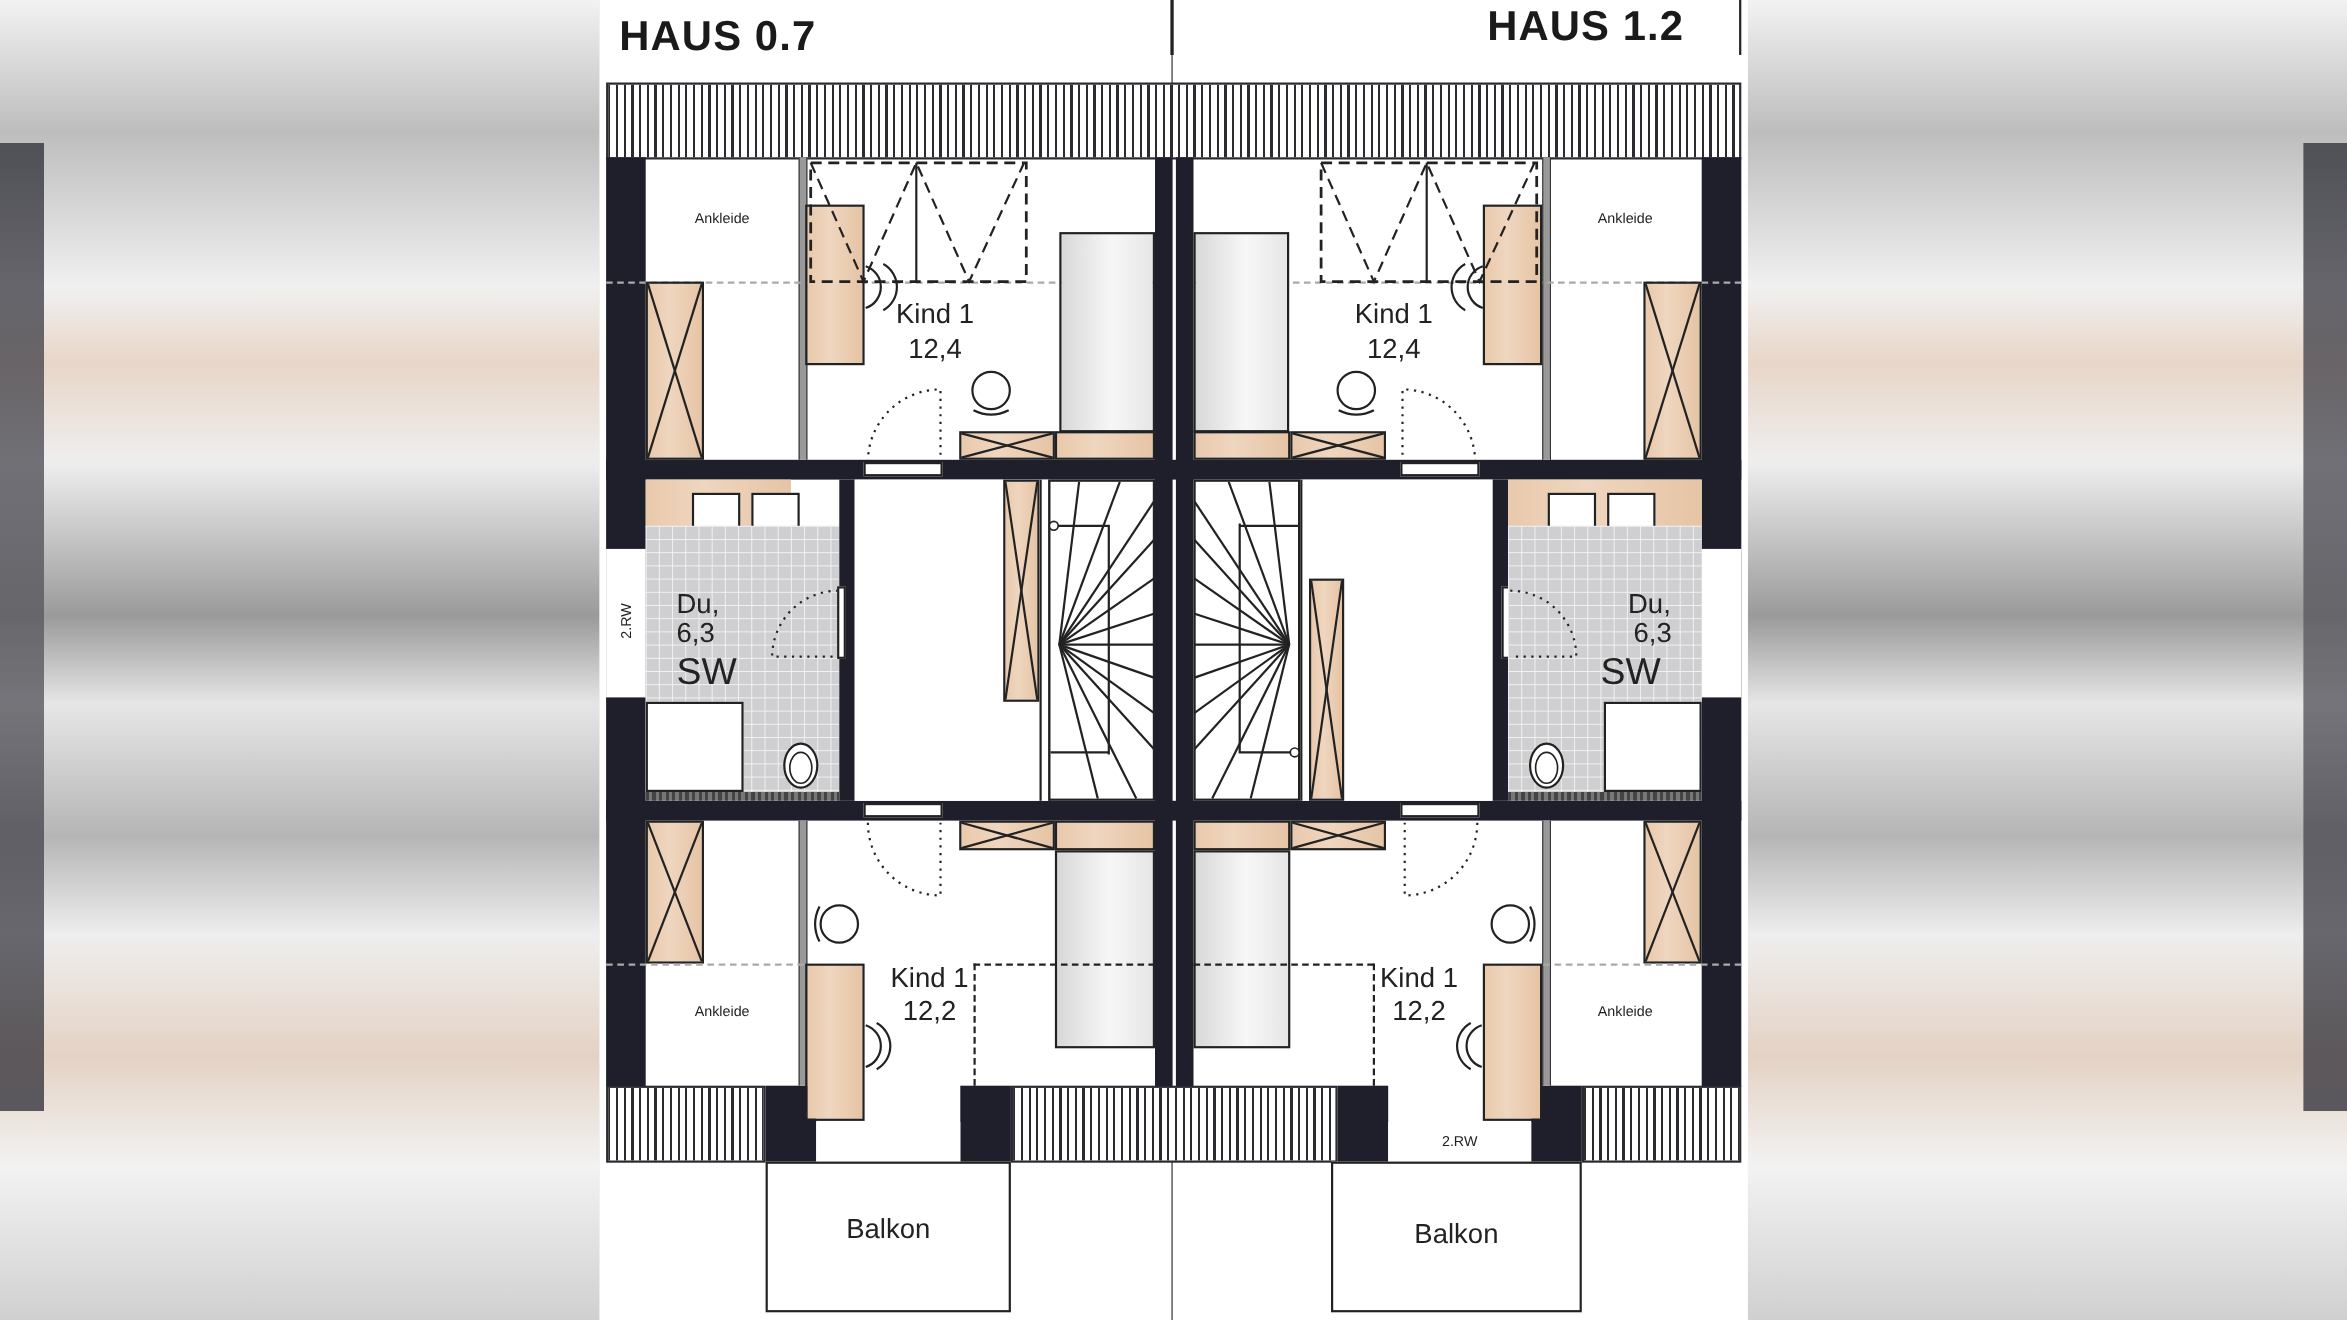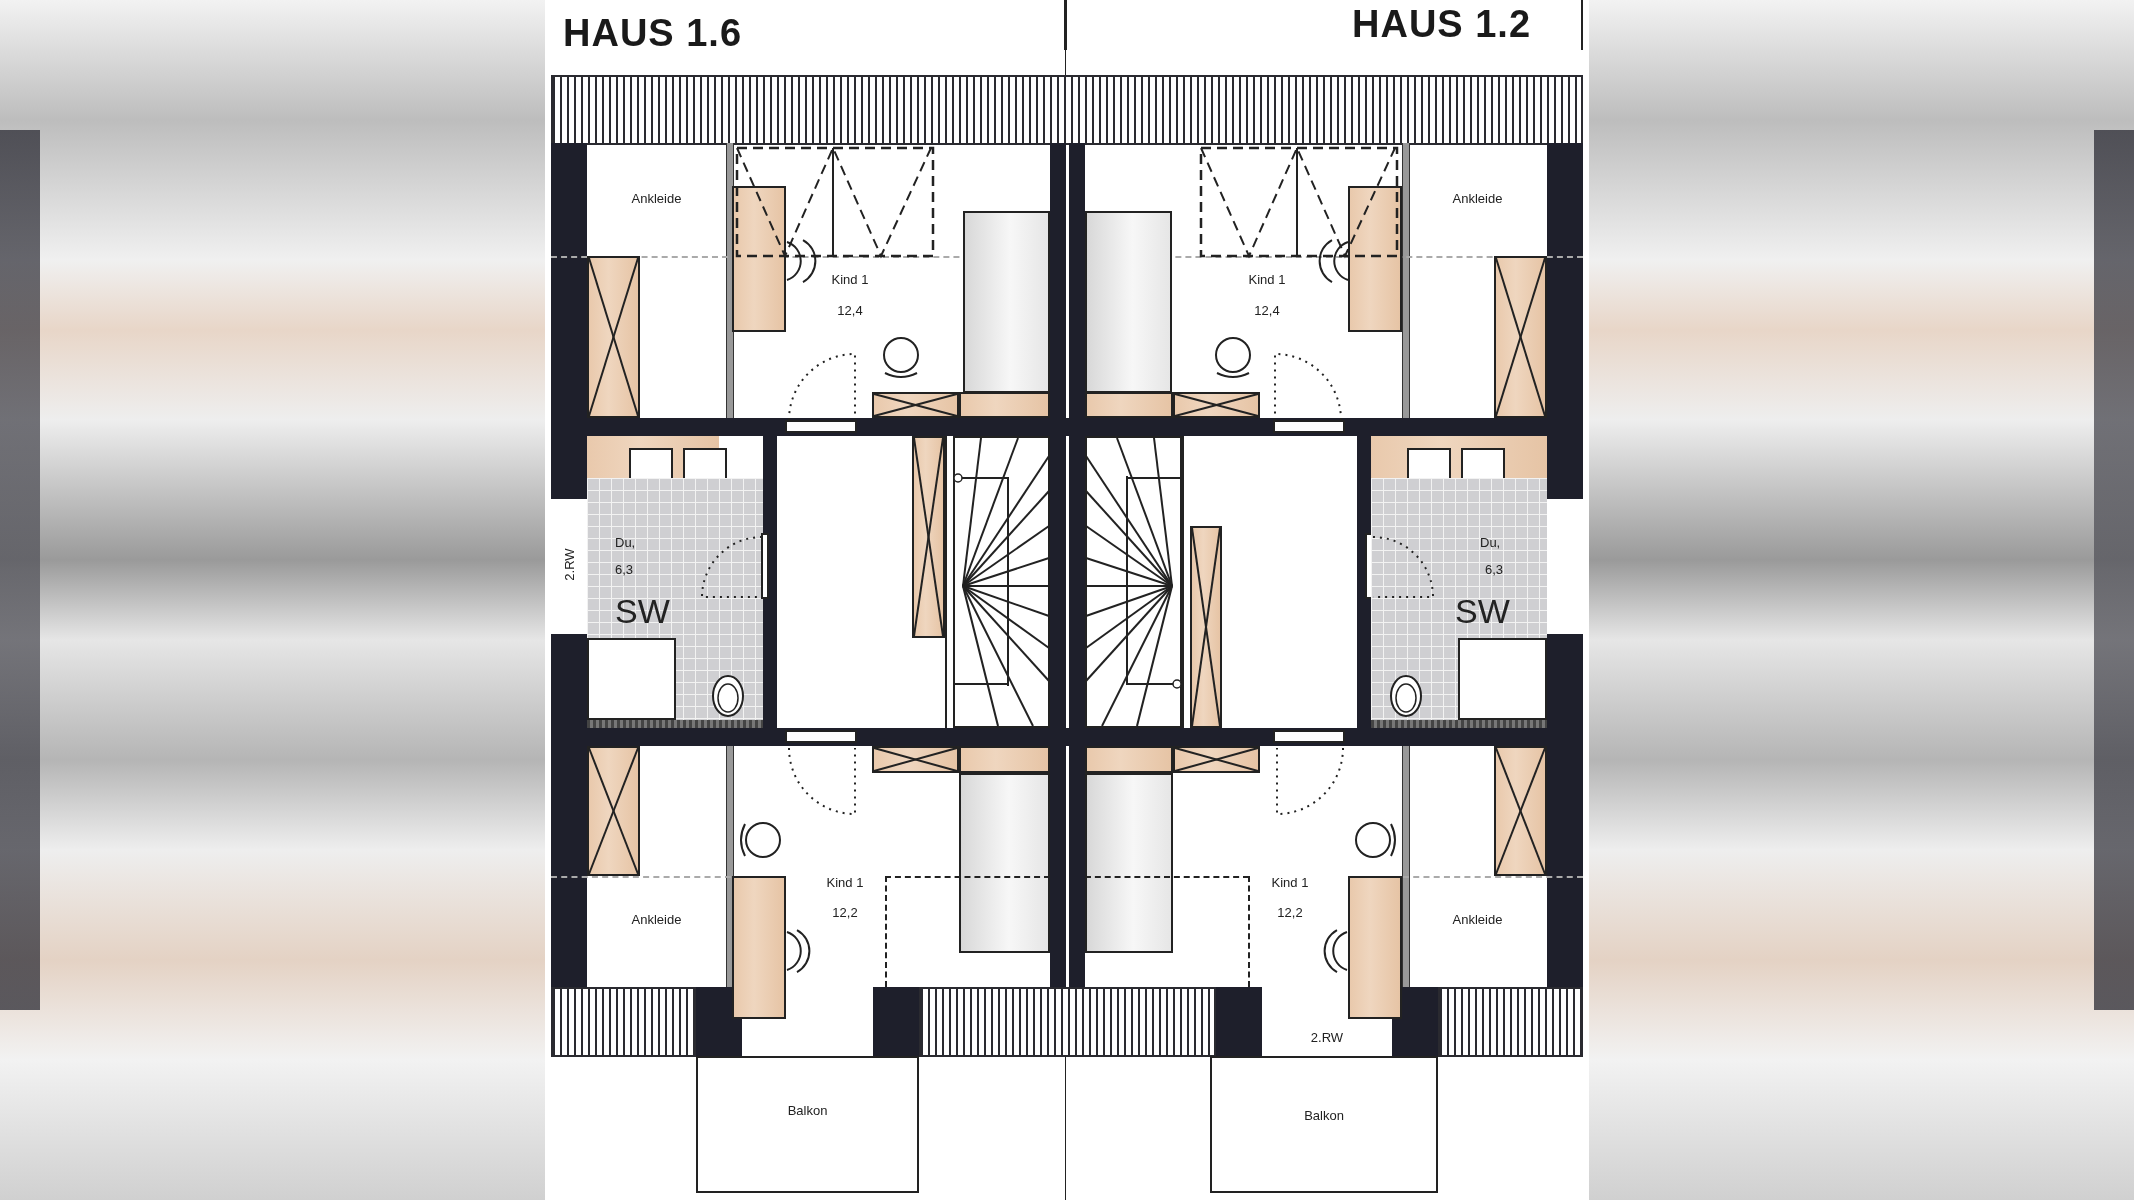--- a/index.html
+++ b/index.html
@@ -19,37 +19,37 @@
   .wood{position:absolute;box-sizing:border-box;border:2px solid #222;
     background:linear-gradient(90deg,#e9c9ac,#efd6bf 40%,#e6c4a5);}
   .tile{position:absolute;background-color:#cfcfd2;
     background-image:linear-gradient(#f2f2f2 1px,transparent 1px),linear-gradient(90deg,#f2f2f2 1px,transparent 1px);
     background-size:12px 12px;}
   .bed{position:absolute;box-sizing:border-box;border:2px solid #222;
     background:linear-gradient(90deg,#d8d8d8,#f7f7f7 55%,#e6e6e6);}
   .whitebox{position:absolute;background:#fff;box-sizing:border-box;border:2px solid #222;}
   .label{position:absolute;color:#222;white-space:nowrap;text-align:center;}
   .title{font-weight:bold;font-size:38px;color:#1a1a1a;letter-spacing:1px;}
-  .room{font-size:13px;}
+  .room{font-size:25px;}
   .small{font-size:13px;}
   .sw{font-size:34px;}
   svg{position:absolute;overflow:visible;}
   .dash{position:absolute;border-top:2px dashed #aaa;height:0;}
 </style>
 </head>
 <body>
 
 <div class="bg-blur bg-left"></div>
 <div class="bg-blur bg-right"></div>
 <div class="bg-edge-l"></div>
 <div class="bg-edge-r"></div>
 
 <div class="page">
 
-  <div class="label title" style="left:18px;top:12px;">HAUS 1.6</div>
+  <div class="label title" style="left:18px;top:12px;">HAUS 0.7</div>
   <div class="label title" style="left:807px;top:3px;">HAUS 1.2</div>
   <div class="abs" style="left:519px;top:0;width:3px;height:50px;background:#222;"></div>
   <div class="abs" style="left:520px;top:50px;width:1px;height:26px;background:#222;"></div>
   <div class="abs" style="left:1036px;top:0;width:2px;height:50px;background:#222;"></div>
   <div class="abs" style="left:520px;top:1056px;width:1px;height:144px;background:#222;"></div>
 
   <div class="hatch" style="left:6px;top:75px;width:1032px;height:70px;"></div>
 
   <div class="wall" style="left:6px;top:143px;width:36px;height:845px;"></div>
   <div class="wall" style="left:1002px;top:143px;width:36px;height:845px;"></div>

